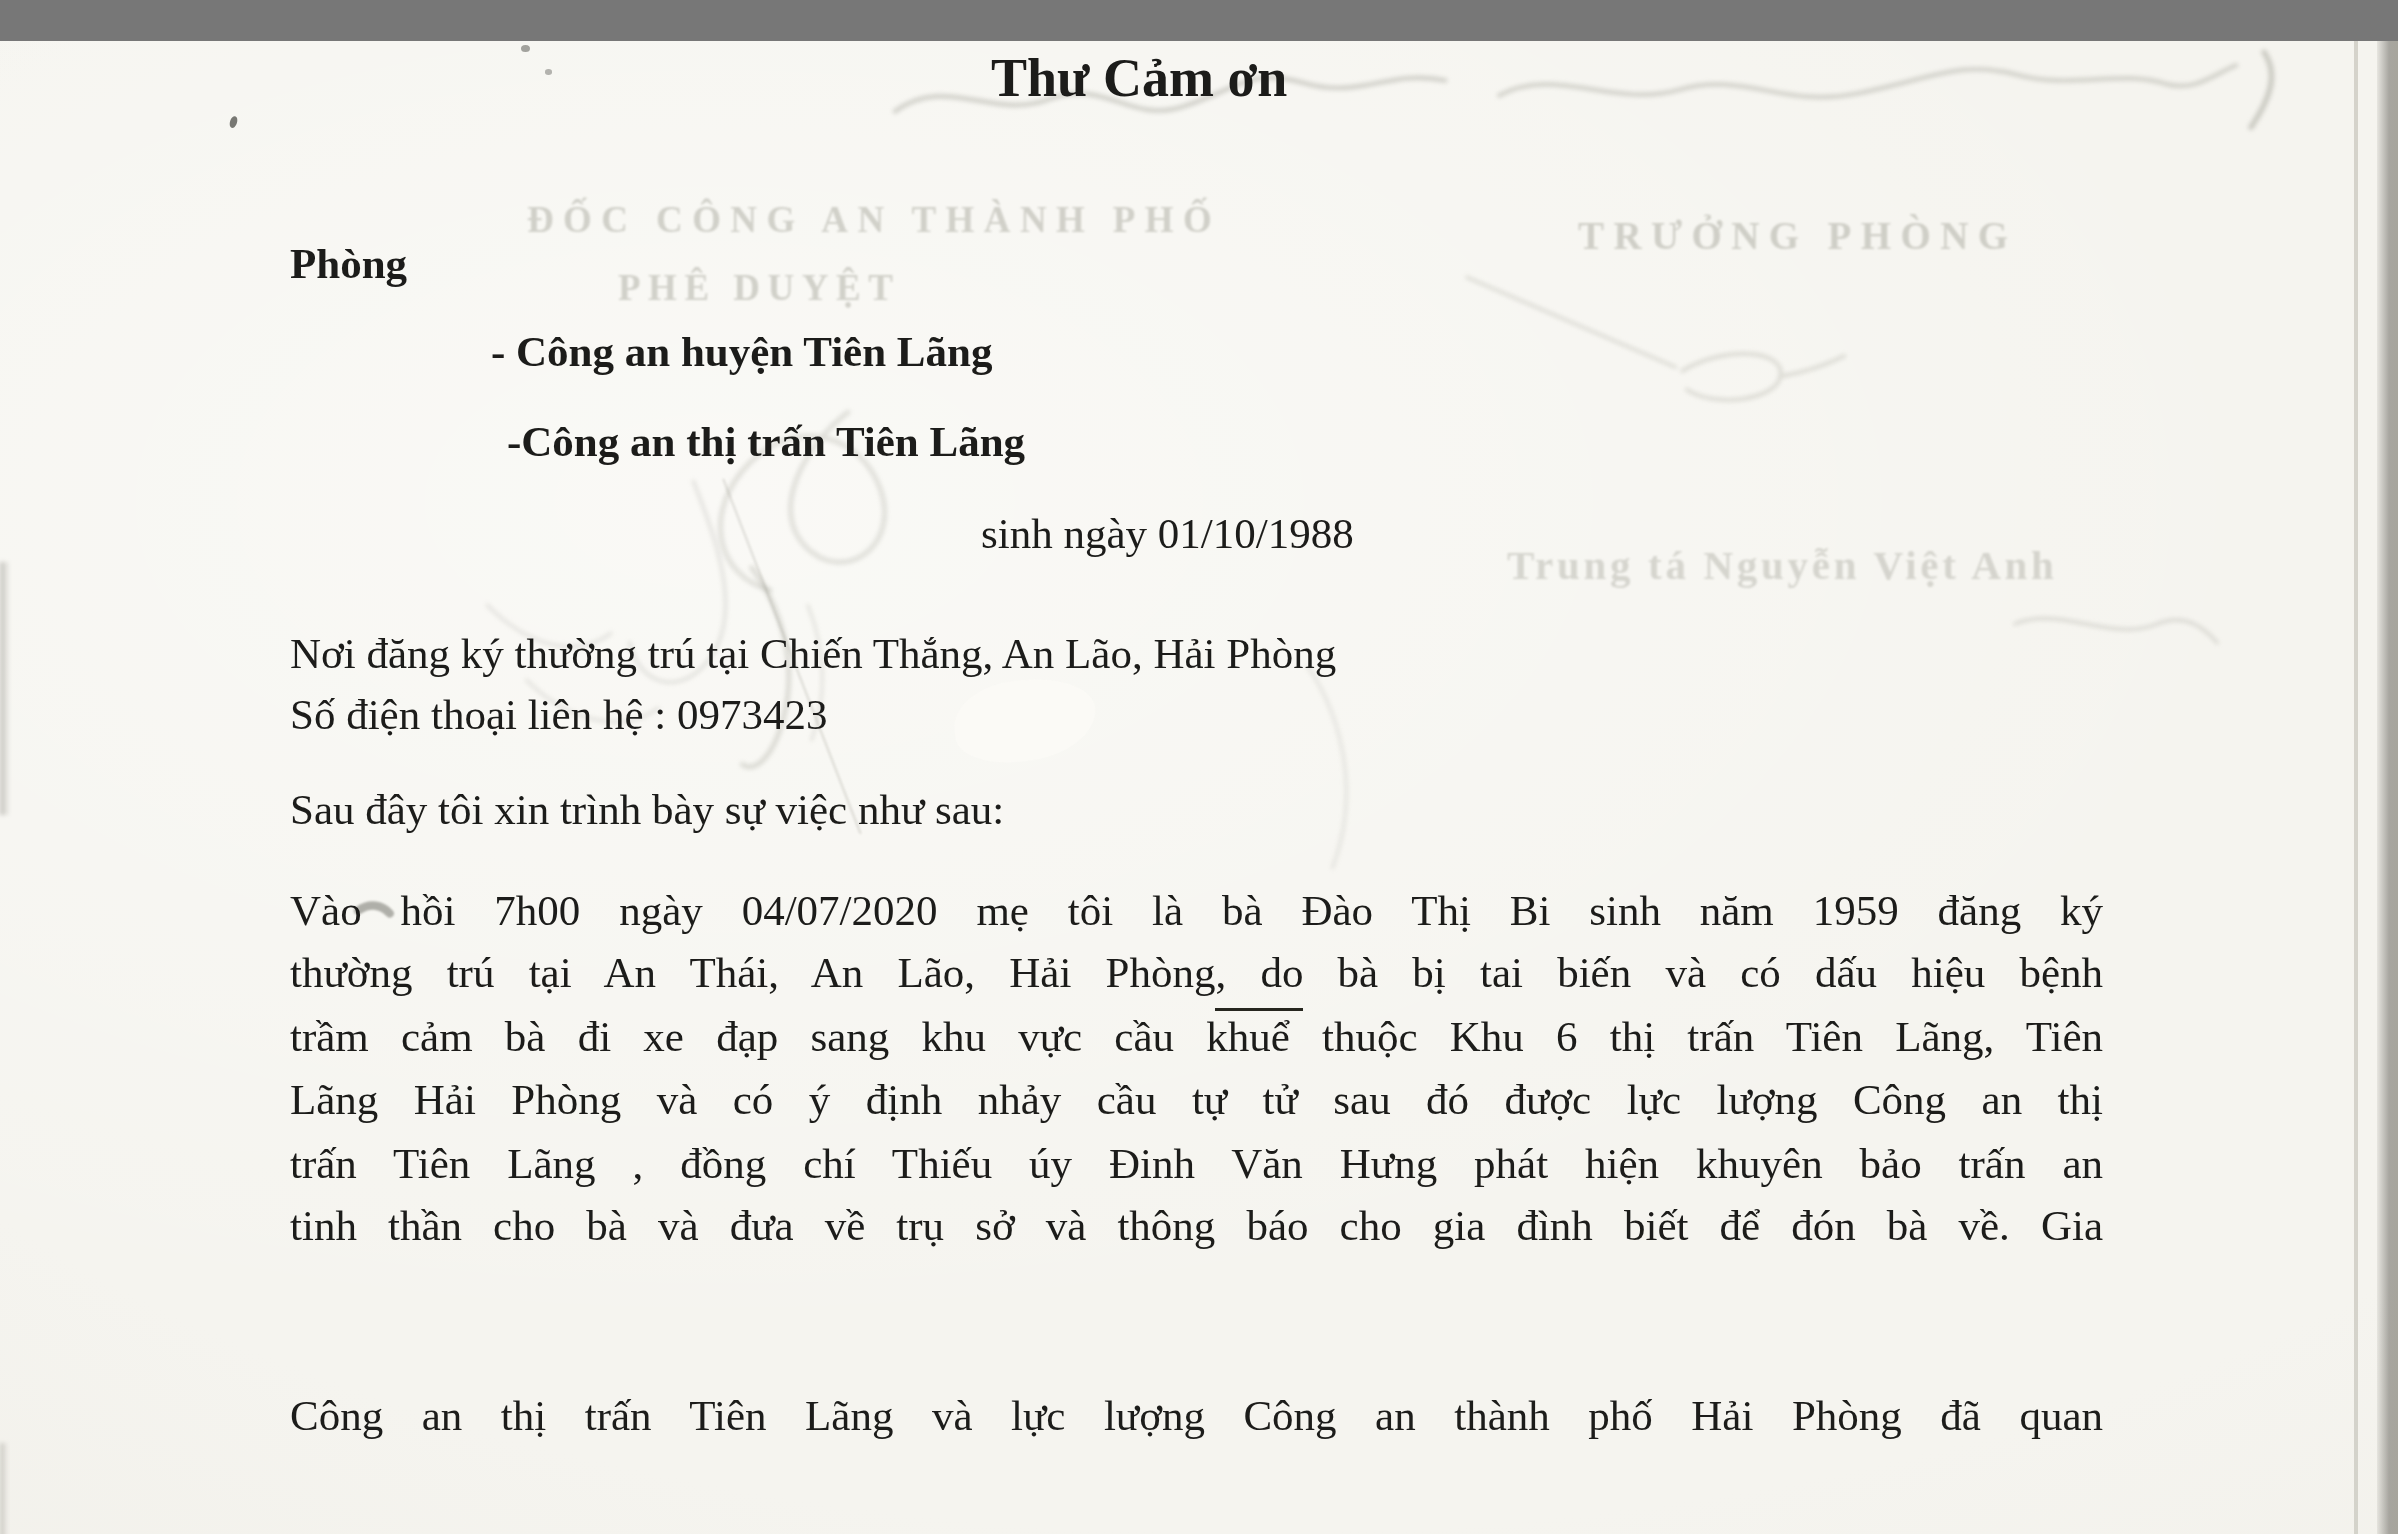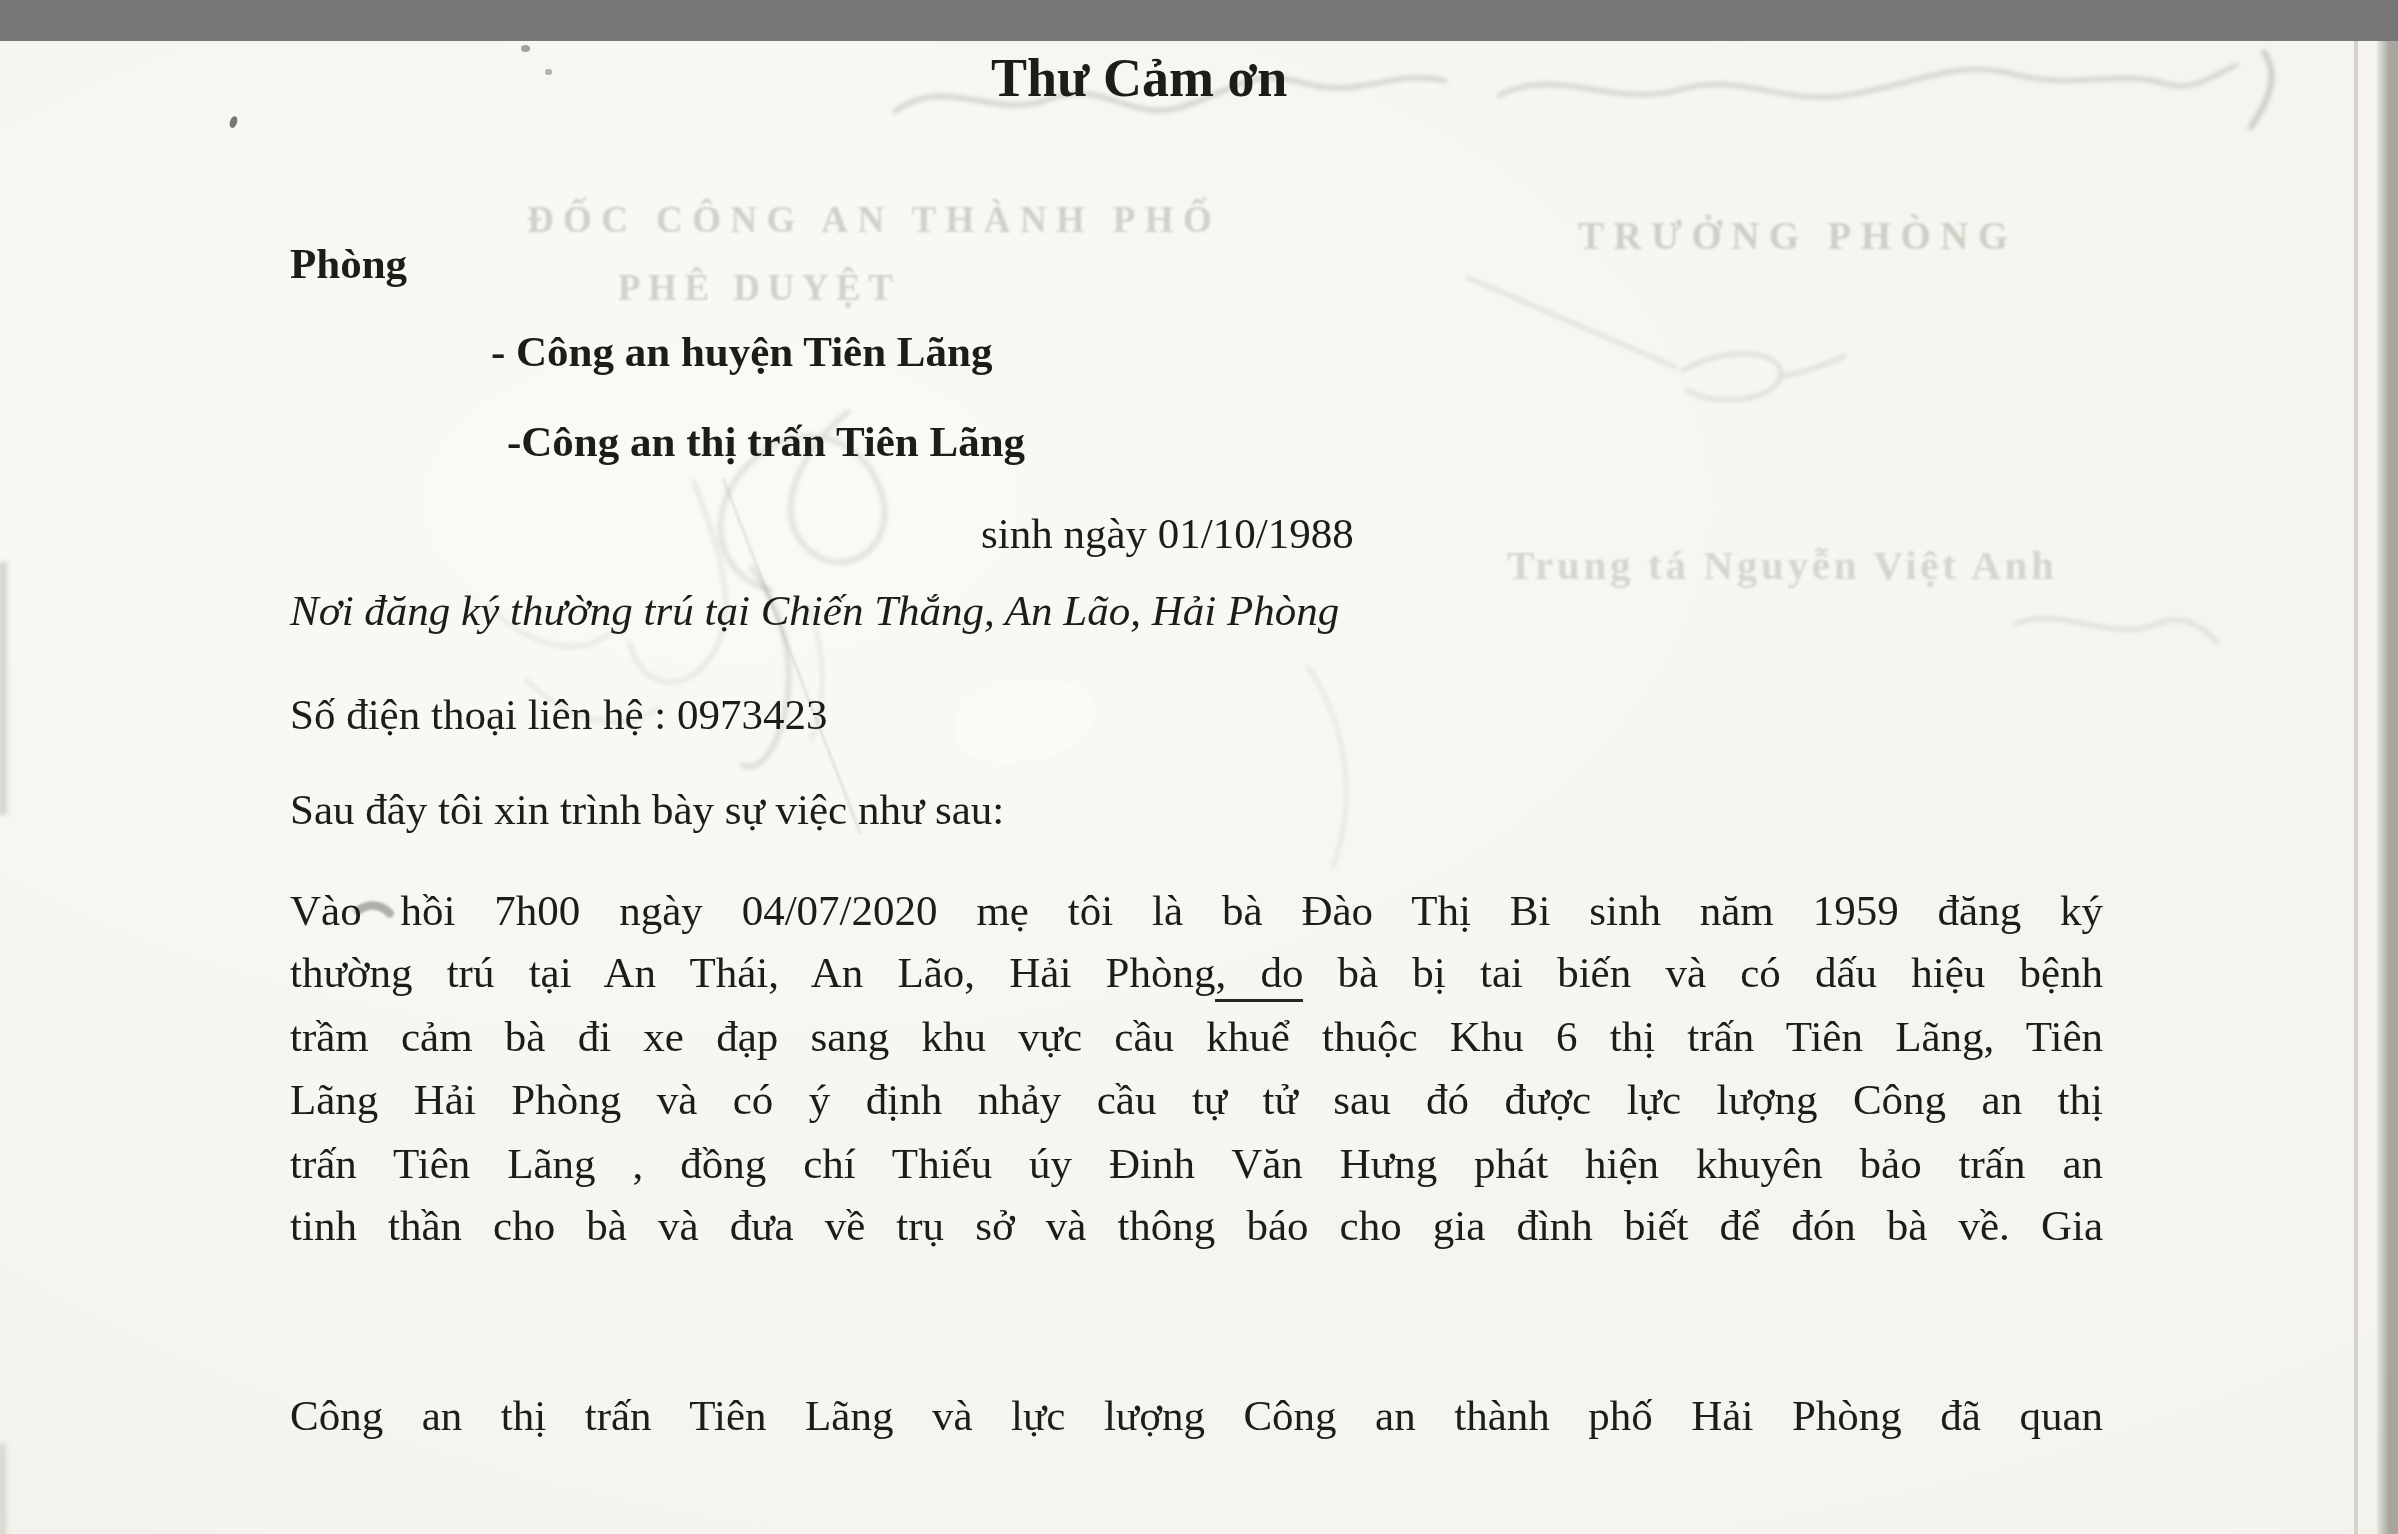--- a/index.html
+++ b/index.html
@@ -19,21 +19,21 @@
   .tline{position:absolute;left:290px;font-size:43px;line-height:56px;white-space:pre;z-index:2;}
   .b{font-weight:bold;}
   .title{position:absolute;left:991px;top:3.7px;font-size:54px;line-height:66px;font-weight:bold;z-index:2;white-space:pre;}
   .para{
     position:absolute;left:290px;width:1813px;height:63px;
     font-size:43px;line-height:62px;
     text-align:justify;text-align-last:justify;
     z-index:2;
   }
   .para.last{text-align-last:left;}
-  .uline{border-bottom:3.7px solid #26261f;padding-bottom:3px;}
+  .uline{border-bottom:3.7px solid #26261f;padding-bottom:12px;}
   .dob{position:absolute;left:691px;top:0;}
   
   .ghost{
     position:absolute;z-index:1;font-weight:bold;white-space:pre;
     color:rgba(150,150,137,.40);
     filter:blur(1.3px);
   }
   .g1{left:527px;top:157px;font-size:37px;letter-spacing:9.4px;}
   .g2{left:618px;top:225px;font-size:37px;letter-spacing:7.5px;}
   .g3{left:1578px;top:172px;font-size:39px;letter-spacing:9.4px;}
@@ -93,21 +93,21 @@
 
   <div class="title">Thư Cảm ơn</div>
 
   <div class="tline b" style="top:195px;">Phòng</div>
   <div class="tline b" style="left:491px;top:283px;">- Công an huyện Tiên Lãng</div>
   <div class="tline b" style="left:507px;top:373px;">-Công an thị trấn Tiên Lãng</div>
 
   <div class="tline" style="top:465px;">
     <span class="dob">sinh ngày 01/10/1988</span>
   </div>
-  <div class="tline" style="top:542px;font-style:italic;">Nơi đăng ký thường trú tại Chiến Thắng, An Lão, Hải Phòng</div>
+  <div class="tline" style="top:585px;">Nơi đăng ký thường trú tại Chiến Thắng, An Lão, Hải Phòng</div>
   <div class="tline" style="top:646px;">Số điện thoại liên hệ : 0973423</div>
   <div class="tline" style="top:741px;">Sau đây tôi xin trình bày sự việc như sau:</div>
 
   <div class="para" style="top:839px;">Vào hồi 7h00 ngày 04/07/2020 mẹ tôi là bà Đào Thị Bi sinh năm 1959 đăng ký</div>
   <div class="para" style="top:901px;"><span>thường trú tại An Thái, An Lão, Hải Phòng</span><span class="uline">, do</span><span> bà bị tai biến và có dấu hiệu bệnh</span></div>
   <div class="para" style="top:965px;">trầm cảm bà đi xe đạp sang khu vực cầu khuể thuộc Khu 6 thị trấn Tiên Lãng, Tiên</div>
   <div class="para" style="top:1028px;">Lãng Hải Phòng và có ý định nhảy cầu tự tử sau đó được lực lượng Công an thị</div>
   <div class="para" style="top:1154px;">tinh thần cho bà và đưa về trụ sở và thông báo cho gia đình biết để đón bà về. Gia</div>
   <div class="para" style="top:1092px;">trấn Tiên Lãng , đồng chí Thiếu úy Đinh Văn Hưng  phát hiện khuyên bảo trấn an</div>
   <div class="para" style="top:1344px;">Công an thị trấn Tiên Lãng và lực lượng Công an thành phố Hải Phòng đã quan</div>

